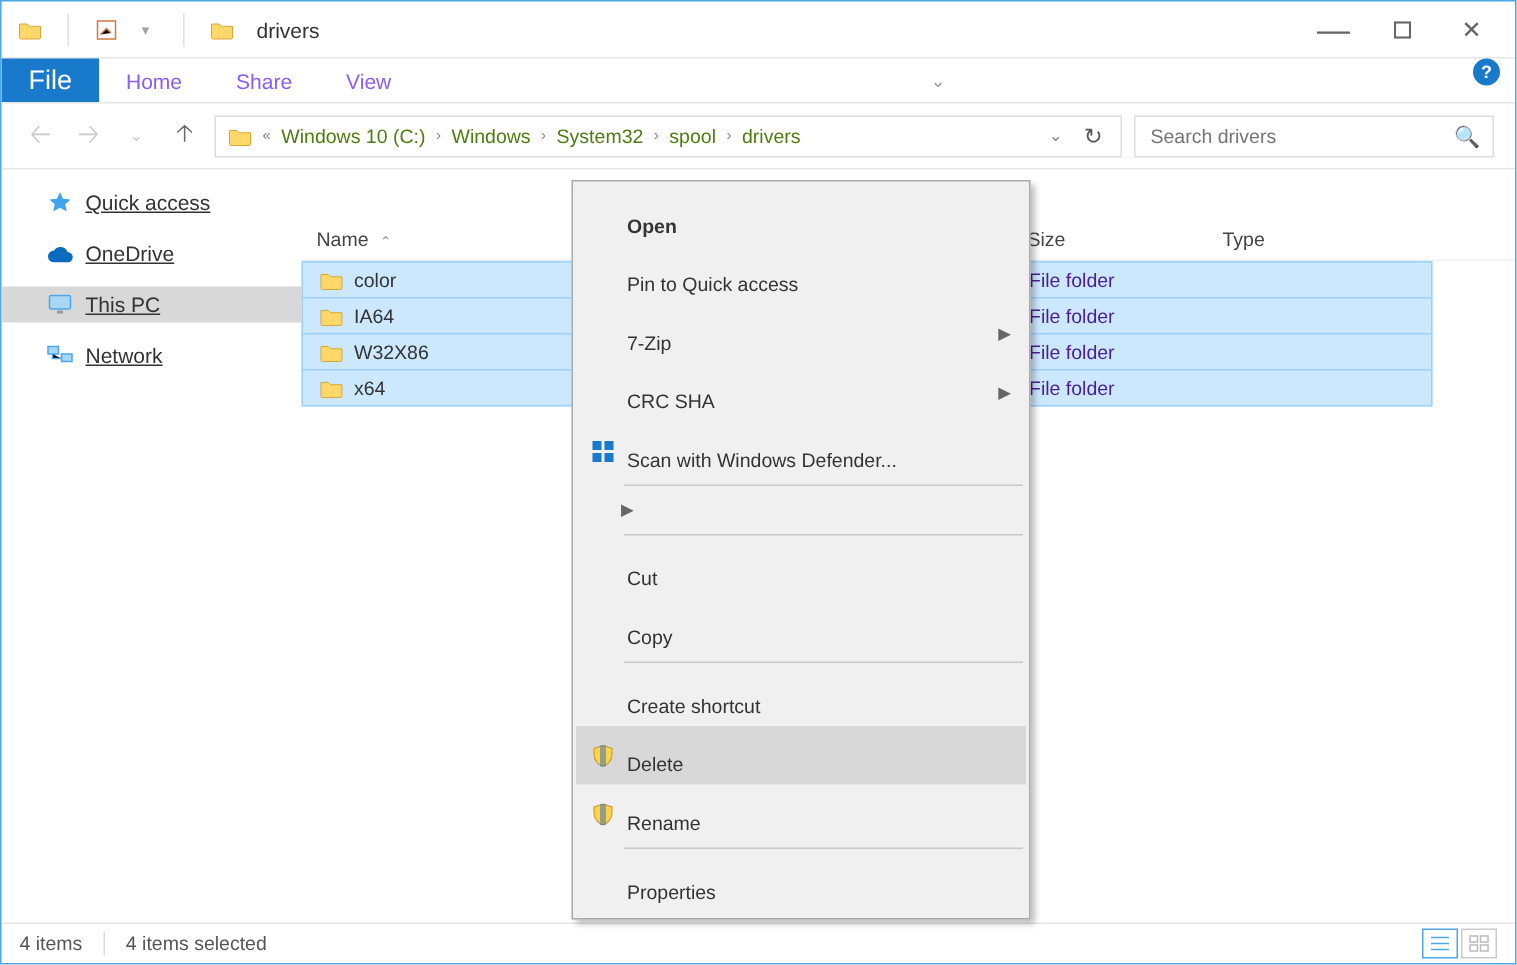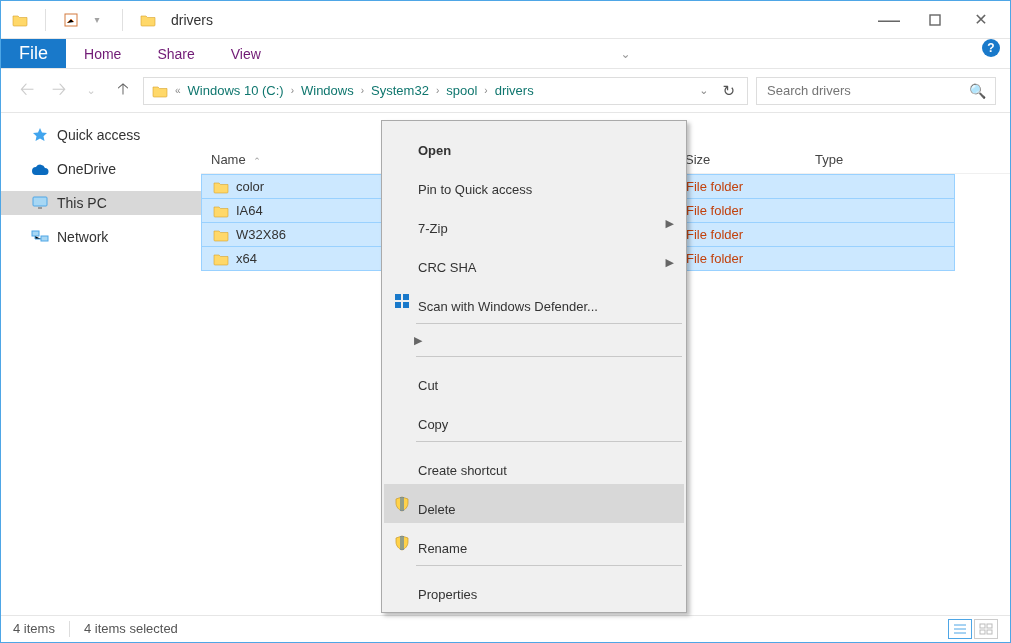--- a/index.html
+++ b/index.html
@@ -43,21 +43,21 @@
     background: #1979ca;
     color: #fff;
     padding: 0 18px;
     display:flex; align-items:center;
     font-size: 18px;
   }
   .menu-item {
     padding: 0 18px;
     display:flex; align-items:center;
     font-size: 14px;
-    color: #701a75;
+    color: #8b5cf6;
   }
   .help-icon {
     margin-left:auto;
     width:18px;height:18px;
     background:#1979ca;
     color:#fff;
     border-radius:50%;
     font-size:12px; font-weight:bold;
     display:flex;align-items:center;justify-content:center;
     margin-right:10px;
@@ -74,21 +74,21 @@
   .nav-arrow { font-size:18px; color:#ccc; width:24px; text-align:center;}
   .up-arrow { font-size:16px; color:#666; width:20px; text-align:center; margin: 0 2px;}
   .addr-box {
     flex: 1;
     border:1px solid #ddd;
     height:28px;
     display:flex; align-items:center;
     padding: 0 4px;
     position:relative;
   }
-  .crumb { display:flex; align-items:center; font-size:13px; padding:0 4px; color:#0f766e;}
+  .crumb { display:flex; align-items:center; font-size:13px; padding:0 4px; color:#4d7c0f;}
   .crumb-sep { color:#888; font-size:10px; padding:0 3px; }
   .addr-dd { margin-left:auto; font-size:11px; color:#888; padding: 0 6px;}
   .refresh-btn { padding:0 8px; color:#555; font-size:15px;}
   .searchbox {
     width: 240px;
     border:1px solid #ddd;
     height:28px;
     display:flex;align-items:center;
     padding: 0 8px;
   }
@@ -103,20 +103,21 @@
   }
   .nav-pane {
     width: 200px;
     padding: 10px 0;
   }
   .nav-item {
     display:flex; align-items:center;
     padding: 3px 10px 3px 30px;
     gap:8px;
     font-size:14px;
+    text-decoration:underline;
   }
   .nav-item.selected { background:#d8d8d8; }
   .nav-icon { width:18px; height:18px; display:flex;align-items:center;justify-content:center;}
   .nav-spacer { height: 10px; }
   .content {
     flex:1;
     display:flex;
     flex-direction:column;
     position:relative;
   }
@@ -137,21 +138,21 @@
   .row {
     display:flex;
     font-size:13px;
     background:#cce8ff;
     border:1px solid #99d1ff;
     margin-bottom:-1px;
   }
   .cell { padding: 4px 10px; }
   .cell-name { width:326px; display:flex; align-items:center; gap:6px;}
   .cell-date { width:148px; color:#555;}
-  .cell-type { width:150px; color:#c2410c;}
+  .cell-type { width:150px; color:#4c1d95;}
   .cell-size { flex:1; }
   .folder-icon {
     width:18px;height:14px;
     display:inline-block;
   }
   .folder-icon svg{display:block;}
   .contextmenu {
     position:absolute;
     left:180px;
     top:7px;

